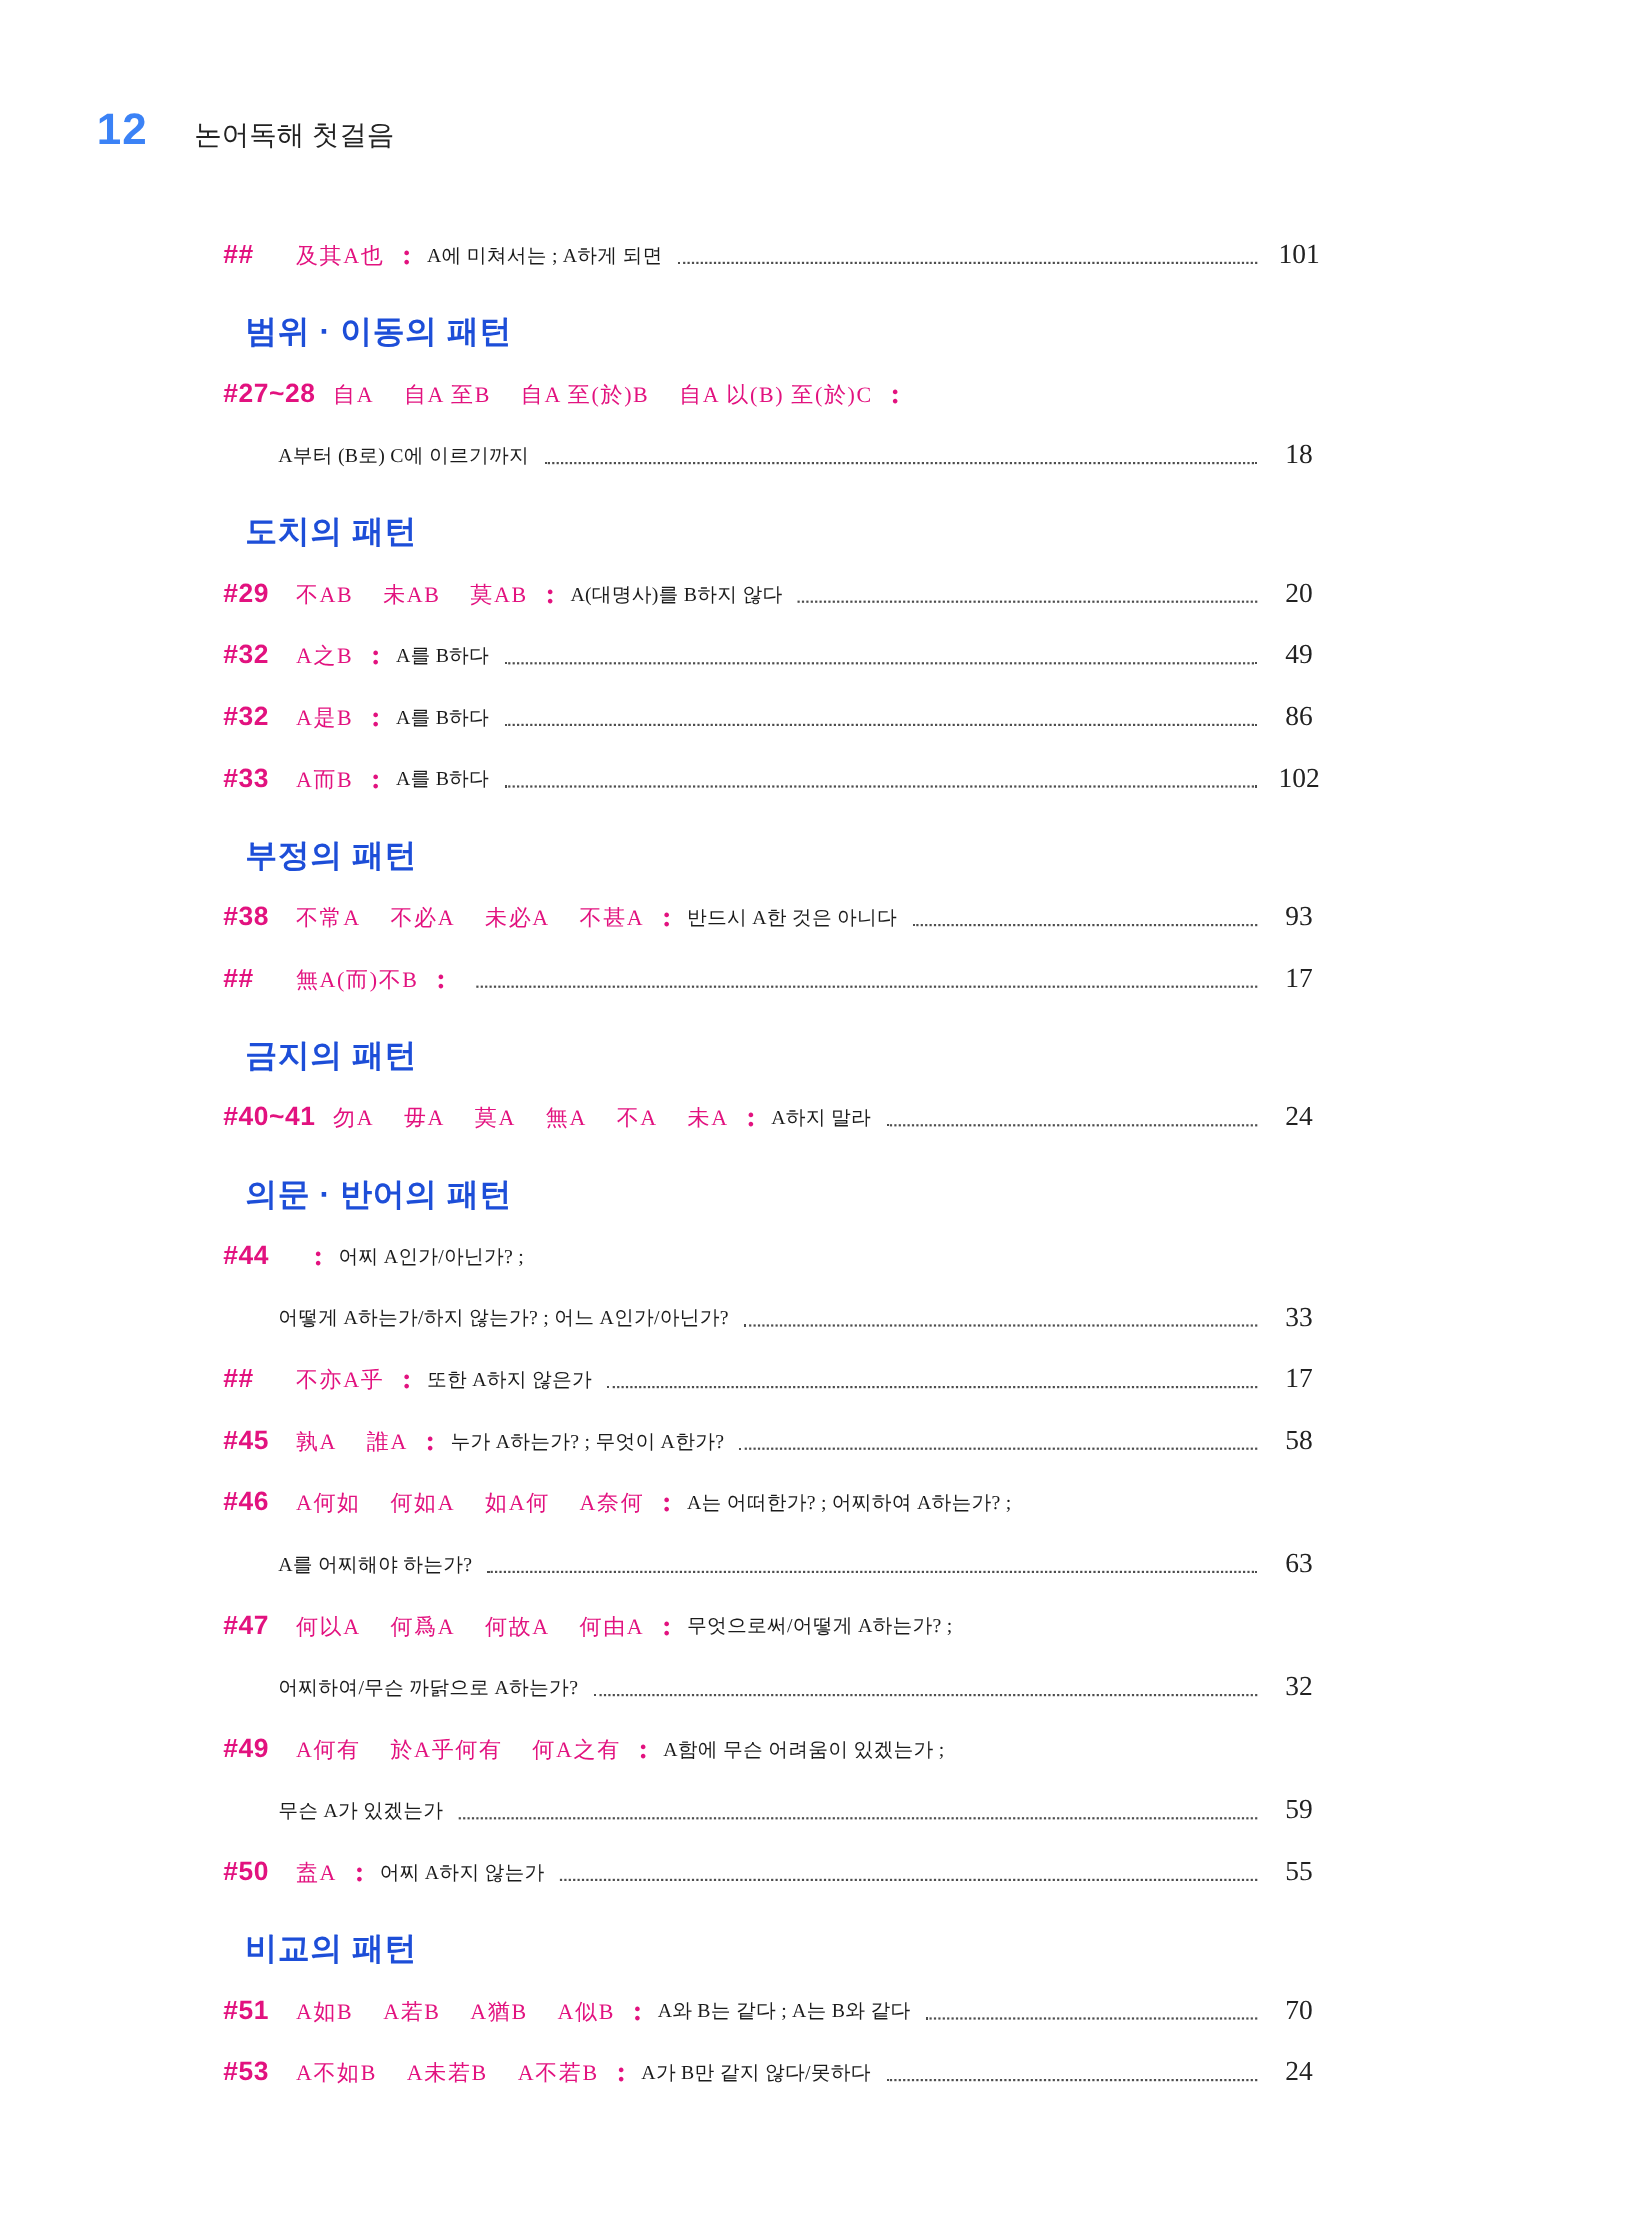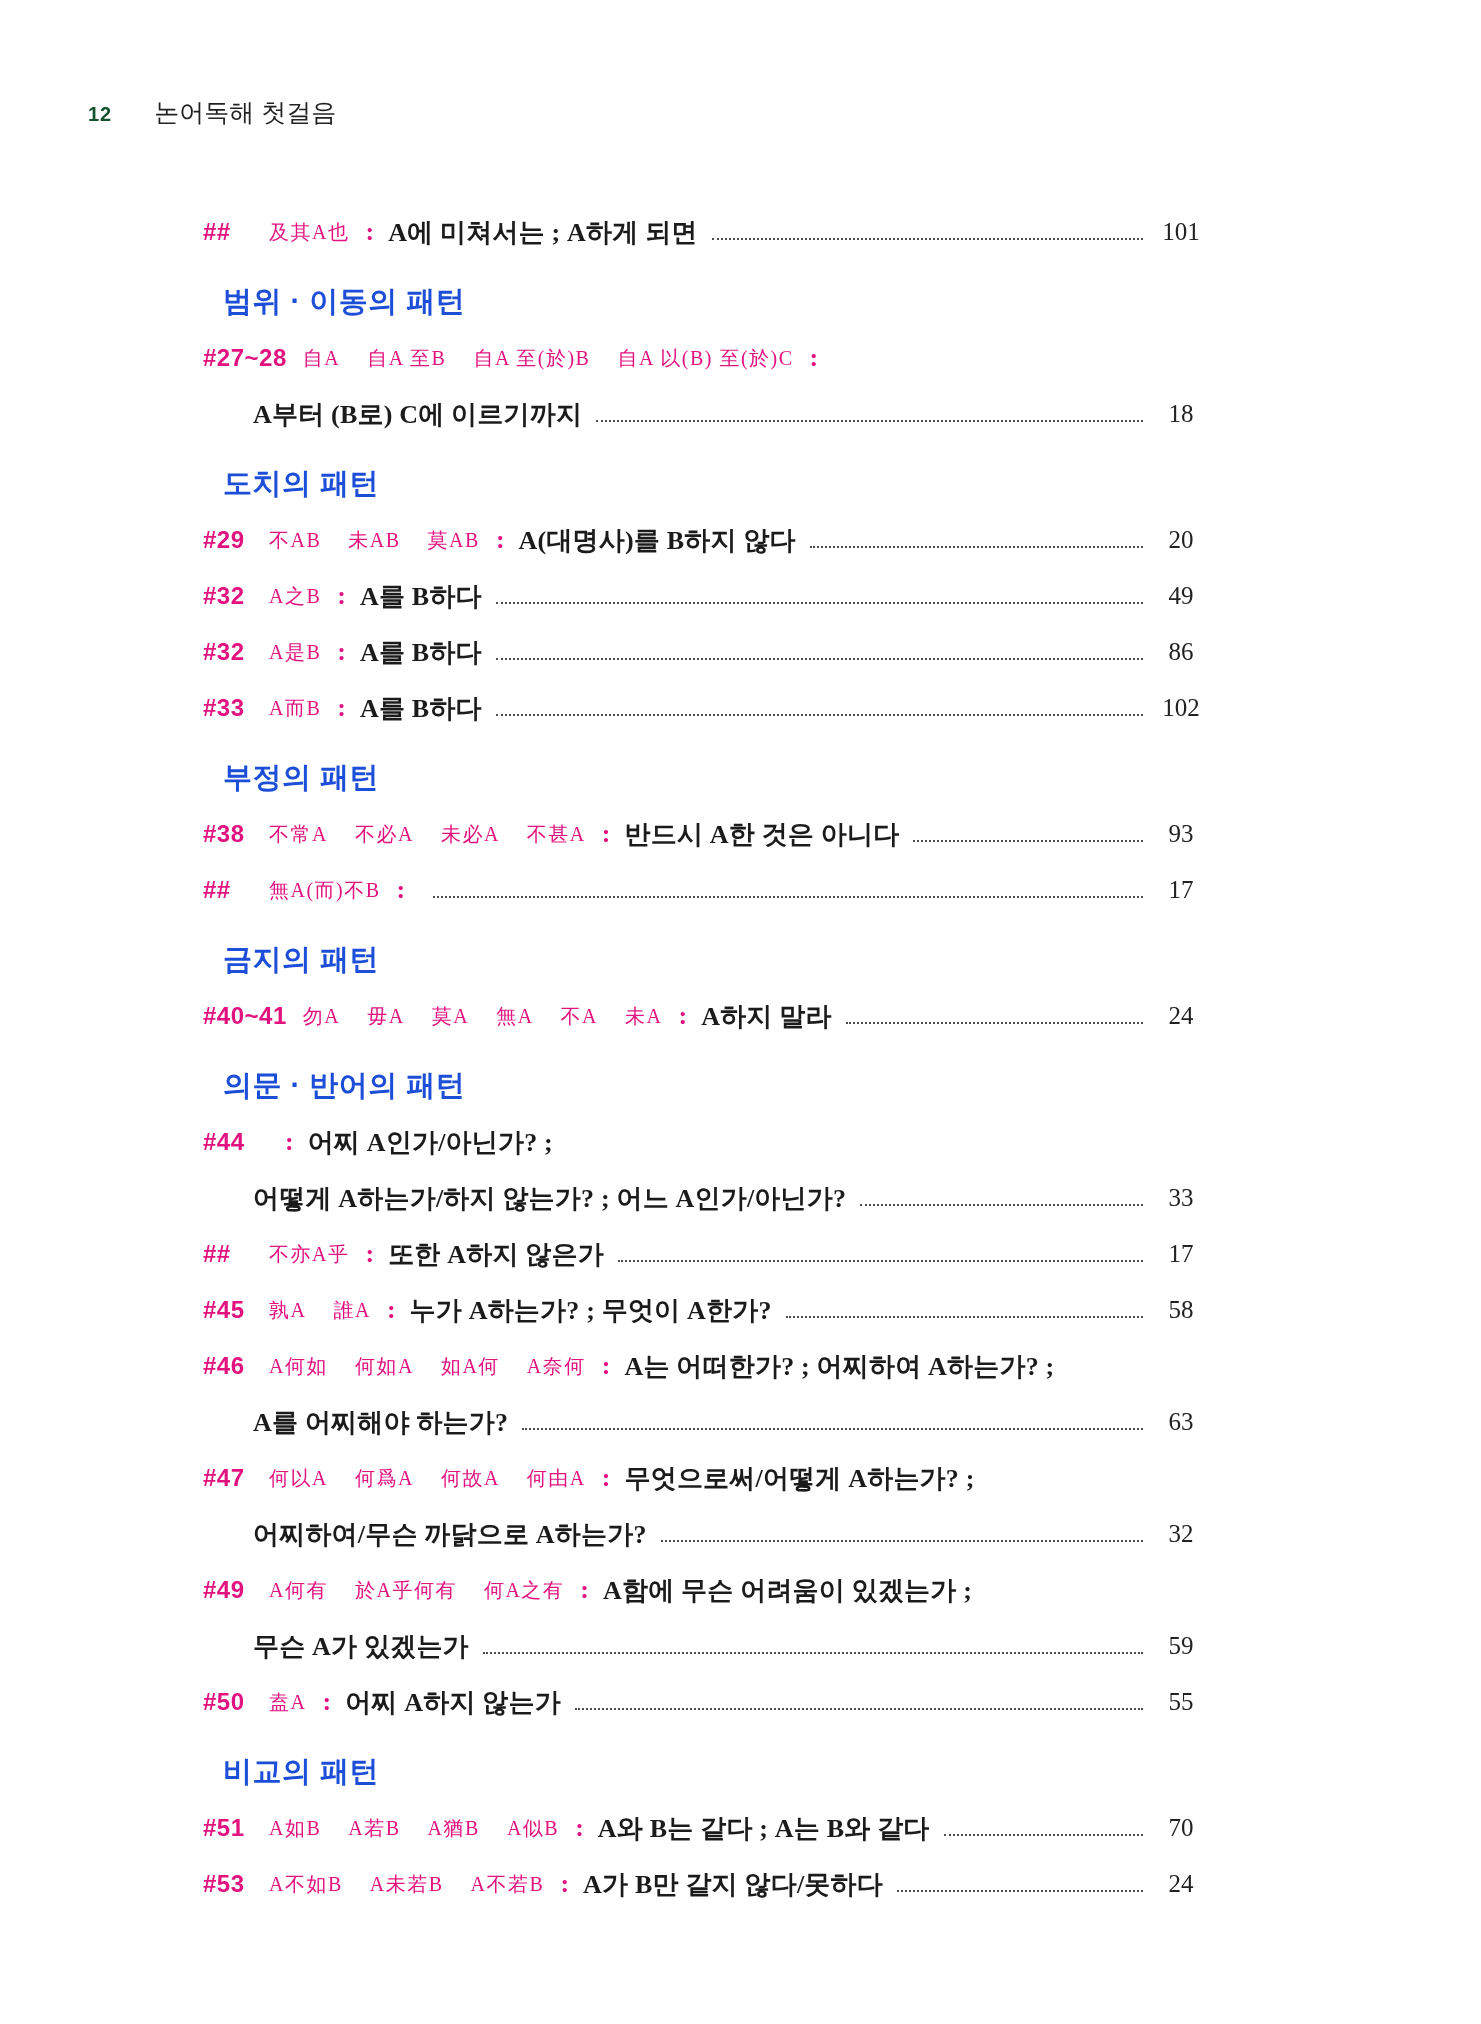--- a/index.html
+++ b/index.html
@@ -10,21 +10,21 @@
     font-family: "Liberation Serif", serif;
     color: #1c1c1c;
     overflow: hidden;
   }
   .page-header {
     position: absolute; top: 96px; left: 88px;
     display: flex; align-items: baseline; gap: 30px;
   }
   .folio {
     font-family: "Liberation Sans", sans-serif;
-    font-weight: bold; font-size: 20px; color: #14532d;
+    font-weight: bold; font-size: 40px; color: #3b82f6;
     letter-spacing: 1px;
   }
   .book-title {
     font-family: "Liberation Sans", sans-serif;
     font-size: 25px; color: #222222; margin-left: 12px;
   }
   .toc {
     position: absolute; top: 204px; left: 203px; width: 1004px;
   }
   .toc-section {
@@ -53,21 +53,21 @@
   .pat {
     font-size: 20px; color: var(--accent, #e2127f);
     letter-spacing: 1.5px;
   }
   .colon {
     font-weight: bold; font-size: 26px;
     color: var(--accent, #e2127f);
     margin: 0 14px 0 16px;
     flex-shrink: 0;
   }
-  .desc { font-size: 26px; color: #1b1b1b; letter-spacing: 0.2px; font-weight: bold; }
+  .desc { font-size: 18px; color: #1b1b1b; letter-spacing: 0.2px; }
   .leader {
     flex: 1 1 auto; min-width: 24px;
     border-bottom: 2px dotted #4d4d4d;
     transform: translateY(7px);
     margin: 0 12px 0 14px;
   }
   .page-num {
     min-width: 52px; text-align: center;
     font-size: 25px; color: #222222;
     flex-shrink: 0;

